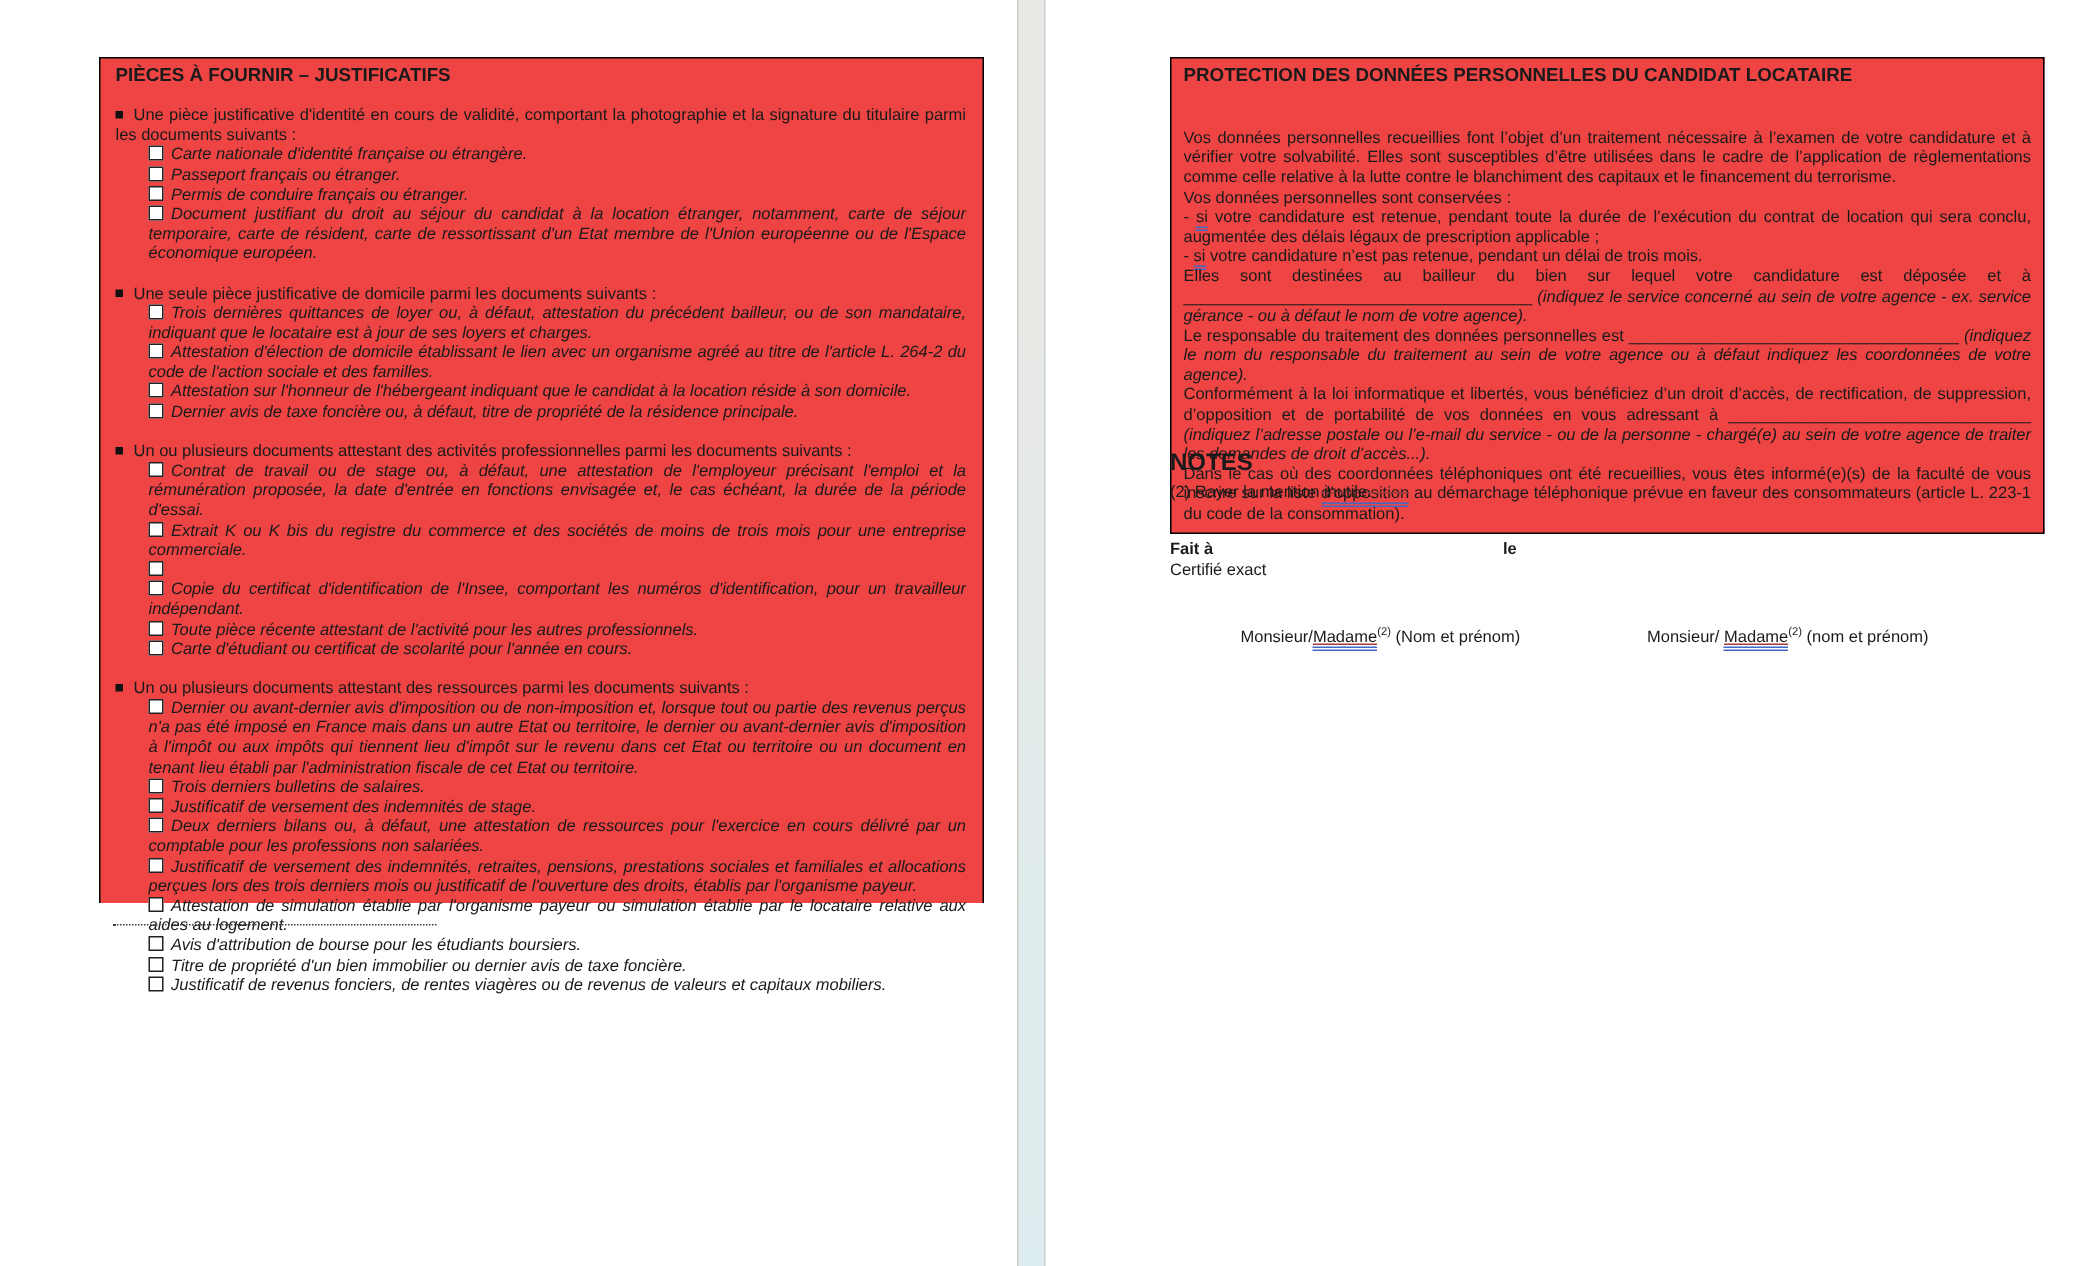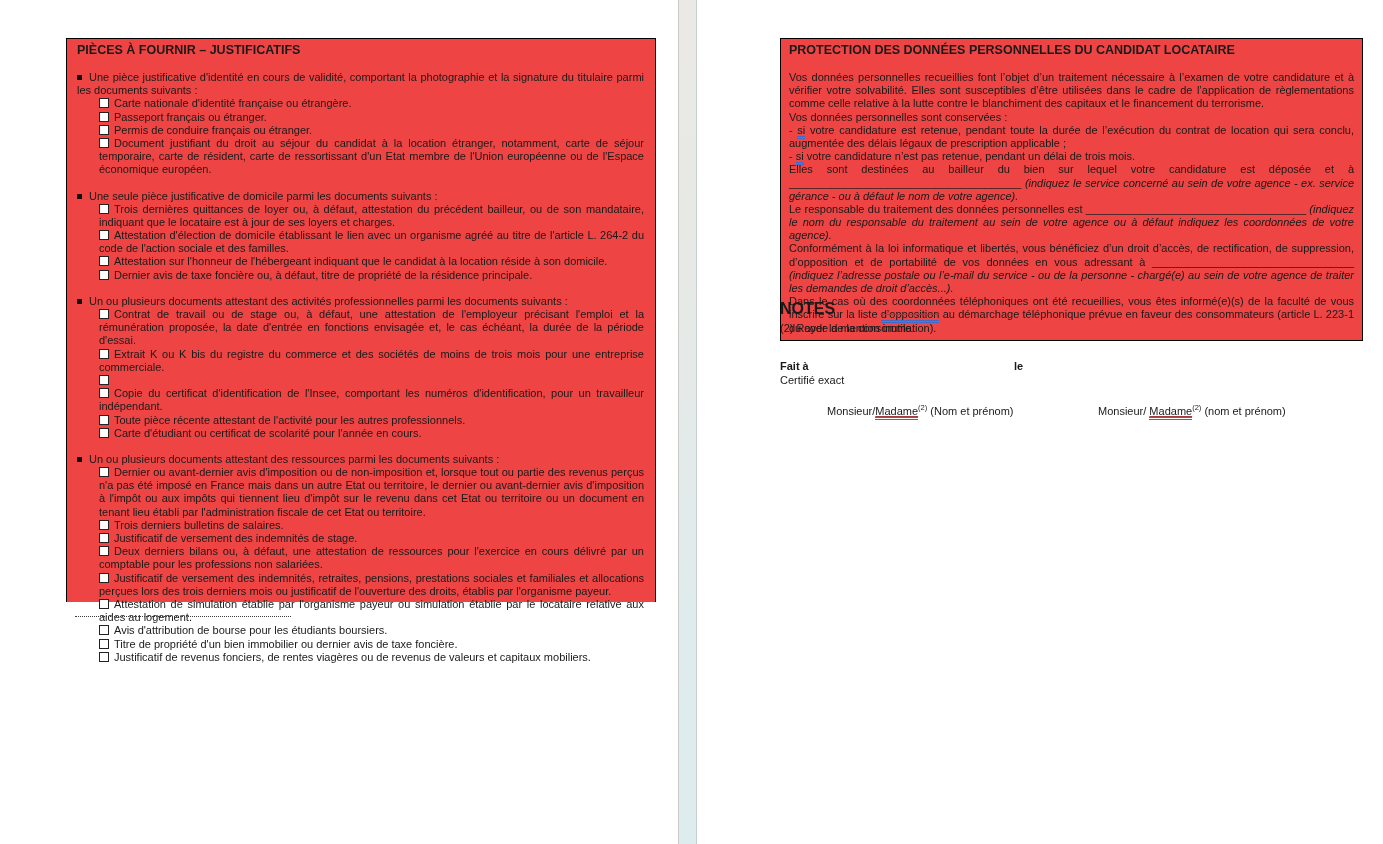--- a/index.html
+++ b/index.html
@@ -18,38 +18,38 @@
     border-left:1px solid #c9c9c6;border-right:1px solid #c9cfd0;
   }
   .page-box{
     position:absolute;background:#ef4444;
     border:1.6px solid #000;
   }
   .left-box{left:66px;top:38px;width:567px;height:560px;border-bottom:none;padding:3px 11px 0 10px;}
   .right-box{left:780px;top:38px;width:565px;padding:3px 8px 5px 8px;}
   .box-title{font-size:12.5px;font-weight:bold;letter-spacing:0;margin:1px 0 0 0;}
   .lead{margin:13px 0 0 0;text-align:justify;}
-  .item{margin:0 0 0 22px;text-align:justify;}
+  .item{margin:0 0 0 22px;text-align:justify;font-style:italic;}
   .sq{display:inline-block;width:5px;height:5px;background:#111;margin-right:7px;vertical-align:1px;}
   .cb{display:inline-block;width:8px;height:8px;border:1.1px solid #222;margin-right:5px;vertical-align:-1px;background:#fff;}
   .rp{margin:0;text-align:justify;}
-  .rp:first-of-type{margin-top:13px;}
+  .rp:first-of-type{margin-top:28px;}
   .s-i{font-style:italic;}
   .s-g{border-bottom:3px double #4169c8;}
   .s-ins{text-decoration:underline;text-decoration-color:#a33c3c;border-bottom:3px double #4169c8;}
   .s-sg{text-decoration:line-through;text-decoration-color:#a33c3c;border-bottom:3px double #4169c8;}
   .s-sup{font-size:7.5px;vertical-align:super;line-height:0;}
   .dotted-line{position:absolute;left:75px;top:616px;width:216px;height:0;border-bottom:1.7px dotted #3a3a3a;}
   .right-lower{position:absolute;left:780px;top:299px;width:575px;}
   .notes-heading{font-size:16px;font-weight:bold;margin:0 0 4px 0;}
   .note-line{margin:0 0 1px 0;}
   .fait-row{position:relative;margin-top:25px;height:14px;font-weight:bold;}
-  .le-label{position:absolute;left:234px;top:0;}
+  .le-label{position:absolute;left:222px;top:0;}
   .certifie{}
-  .sig-row{position:relative;margin-top:17px;height:16px;}
+  .sig-row{position:relative;margin-top:31px;height:16px;}
   .sig-1{position:absolute;left:47px;top:0;white-space:nowrap;}
   .sig-2{position:absolute;left:318px;top:0;white-space:nowrap;}
 </style>
 </head>
 <body>
 
 <div class="divider"></div>
 
 <div class="page-box left-box">
   <div class="box-title">PIÈCES À FOURNIR – JUSTIFICATIFS</div>

